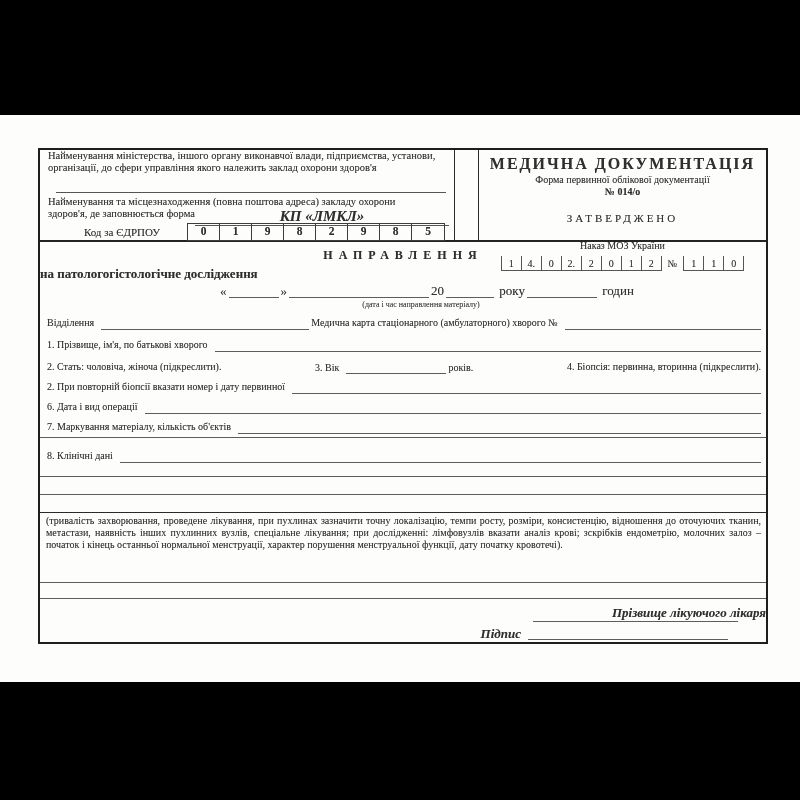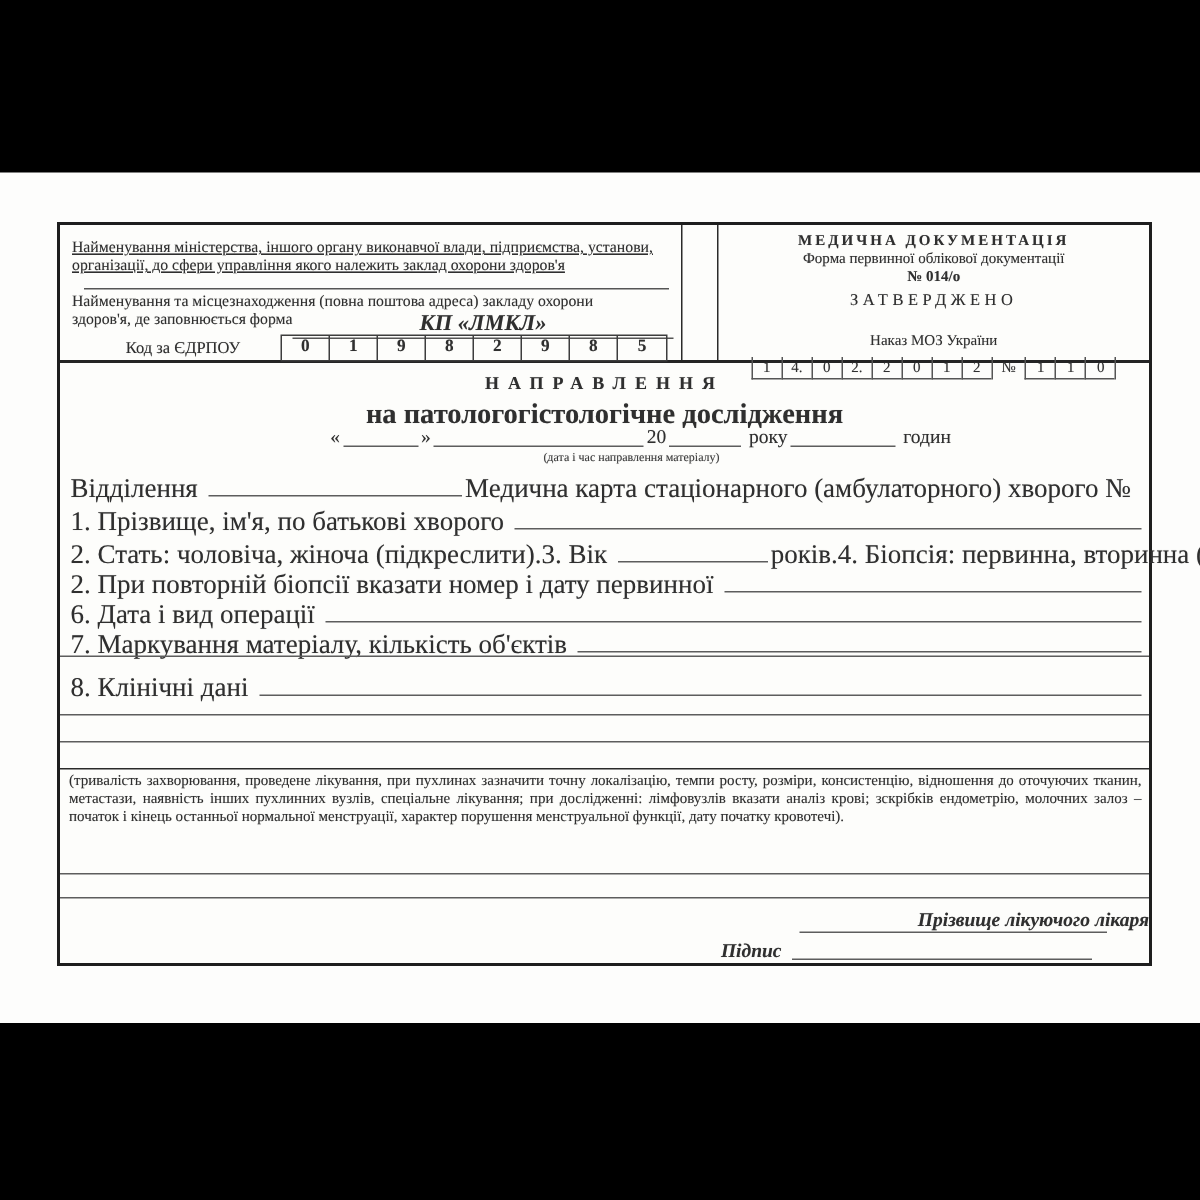--- a/index.html
+++ b/index.html
@@ -19,51 +19,51 @@
     position:absolute; left:38px; top:33px; width:730px; height:496px;
     border:2px solid #1e1e1e;
     background:#fdfdfb;
     text-shadow:0 0 0.5px rgba(40,40,40,0.35);
   }
   
   .hdr { position:absolute; left:0; top:0; right:0; height:92px; display:flex; border-bottom:2px solid #242424; }
   .h-left { width:415px; border-right:1.5px solid #2a2a2a; position:relative; }
   .h-mid  { width:24px;  border-right:1.5px solid #2a2a2a; }
   .h-right{ flex:1; text-align:center; padding-top:5px; }
-  .ministry { position:absolute; top:10px; left:8px; right:6px; font-size:10.5px; line-height:12px;text-decoration:underline; }
+  .ministry { position:absolute; top:0; left:8px; right:6px; font-size:10.5px; line-height:12px; }
   .rule1 { position:absolute; top:42px; left:16px; right:8px; border-bottom:1px solid #555; }
   .facility1 { position:absolute; top:46px; left:8px; right:4px; font-size:10.5px; line-height:12px; }
   .facility2 { position:absolute; top:58px; left:8px; right:5px; display:flex; align-items:flex-start; height:15px; font-size:10.5px; }
   .facility2 .flabel { white-space:nowrap; padding-bottom:1px; }
   .facility2 .fval { flex:1; border-bottom:1px solid #555; text-align:center; font-weight:bold; font-style:italic; font-size:15px; padding-bottom:0; }
   .edrow { position:absolute; top:73px; left:17px; display:flex; align-items:center; }
   .edrow .elabel { width:130px; font-size:11px;text-align:center; }
   .eboxes { display:flex; border:1px solid #3d3d3d; }
   .ebox { width:32px; height:16px; border-right:1px solid #3d3d3d; font-weight:bold; font-size:11.5px; text-align:center; line-height:15px; }
   .ebox:last-child { border-right:none; }
-  .h-right .docttl { font-size:10px; font-weight:bold; letter-spacing:2px; }
+  .h-right .docttl { font-size:16px; font-weight:bold; letter-spacing:2px; }
   .h-right .docsub { font-size:10px; margin-top:1px; }
   .h-right .docno  { font-size:10px; font-weight:bold; margin-top:1px; }
-  .h-right .appr   { font-size:11px; letter-spacing:3px; margin-top:4px; }
+  .h-right .appr   { font-size:11px; letter-spacing:3px; margin-top:15px; }
   .h-right .order  { font-size:10px; margin-top:16px; }
   .drow { margin-top:5px; display:flex; justify-content:center; align-items:flex-end; }
   .dcell { width:20px; height:15px; font-size:10px; text-align:center; line-height:15px;
            border-left:1px solid #555; border-bottom:1px solid #555; }
   .dgrp  { display:flex; border-right:1px solid #555; }
   .nosign { font-size:10px; margin:0 6px; line-height:15px; }
   
   .t1 { position:absolute; top:98px;  left:0; right:0; text-align:center; font-size:12px; font-weight:bold; letter-spacing:6px; }
-  .t2 { position:absolute; top:116px; left:0; right:0; text-align:center; font-size:19px; font-weight:bold; }
+  .t2 { position:absolute; top:116px; left:0; right:0; text-align:left; font-size:13px; font-weight:bold; }
   .dateline { position:absolute; top:132px; left:0; right:0; display:flex; justify-content:center; align-items:flex-end; font-size:13px; transform:translateX(24px); height:16px; }
   .dateline .ul { border-bottom:1px solid #5d5d5d; height:15px; }
   .dateline .w1{width:50px} .dateline .w2{width:140px} .dateline .w3{width:48px} .dateline .w4{width:70px}
   .dateline span.txt { padding:0 2px; line-height:15px; white-space:pre; }
   .hint { position:absolute; top:150px; left:0; right:0; text-align:center; font-size:8px; color:#3c3c3c; transform:translateX(18px); }
   
-  .row { position:absolute; left:7px; right:3px; display:flex; align-items:center; font-size:18px; height:17px; }
+  .row { position:absolute; left:7px; right:3px; display:flex; align-items:flex-start; font-size:10px; height:17px; }
   .row .lbl { white-space:nowrap; line-height:14px; }
   .fill { flex:1; border-bottom:1px solid #5d5d5d; margin:0 2px 1px 7px; height:14px; }
   .fillfix { border-bottom:1px solid #5d5d5d; margin:0 2px 1px 7px; height:14px; }
   .r-dept{top:166px} .r-i1{top:188px} .r-i2{top:210px} .r-i5{top:230px} .r-i6{top:250px} .r-i7{top:270px}
   .r-i8{top:299px} .r-i9{top:404px}
   .r-i2{ justify-content:space-between; padding-right:2px; }
   .sub3 { display:flex; align-items:flex-end; }
   .rule-full { position:absolute; left:0; right:0; border-bottom:1px solid #5d5d5d; }
   .rf1{top:275px;height:13px} .rf2{top:314px;height:13px} .rf3{top:332px;height:13px}
   .rf4{top:420px;height:13px} .rf5{top:436px;height:13px}

